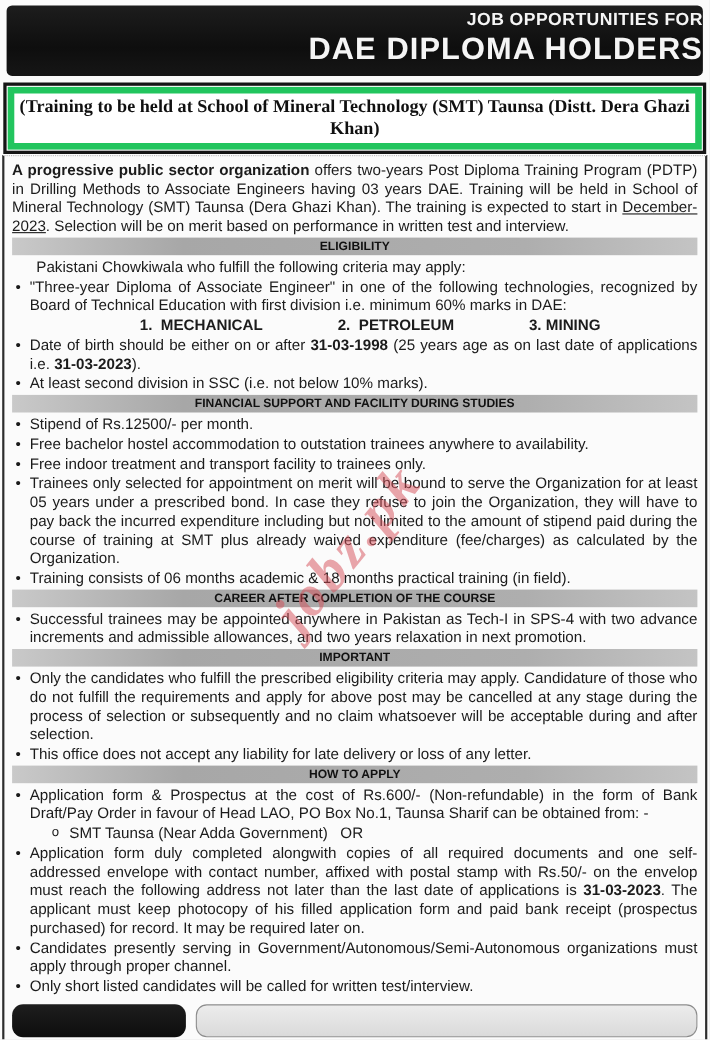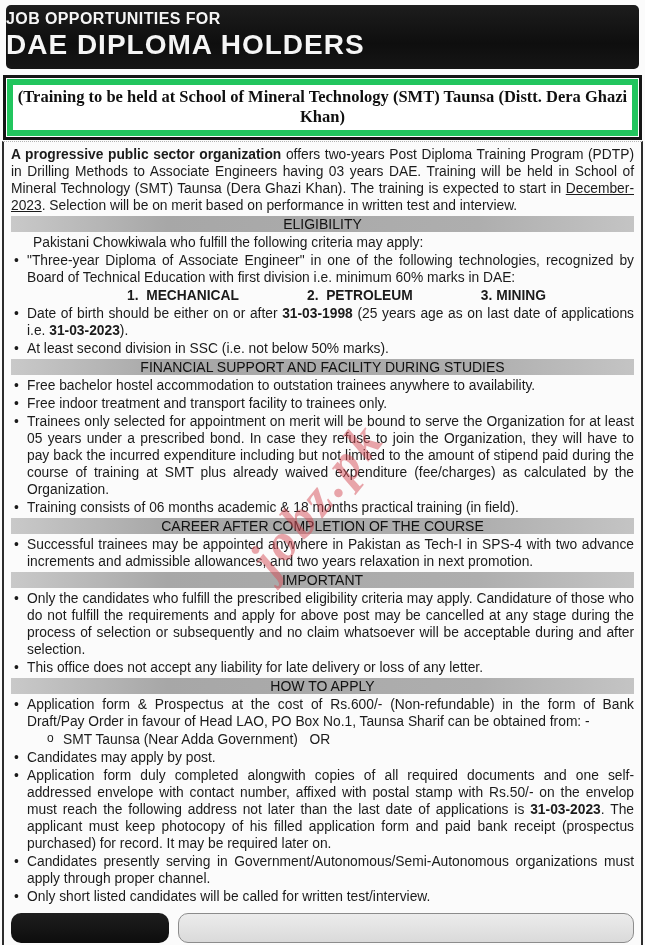--- a/index.html
+++ b/index.html
@@ -9,21 +9,21 @@
   .page {
     position:relative; width:645px; height:945px; background:#fbfbfb;
     display:flex; flex-direction:column; overflow:hidden;
     color:#1b1b1b;
   }
 
   
   .header-box {
     margin:5px 6px 4px 6px; padding:5px 0 8px 0;
     background:linear-gradient(180deg,#1d1d1d,#0e0e0e 60%,#161616);
-    border-radius:5px; text-align:left; color:#f5f5f5;
+    border-radius:5px; text-align:right; color:#f5f5f5;
   }
   .header-line1 { font-size:16px; font-weight:bold; letter-spacing:.4px; }
   .header-line2 { font-size:28px; font-weight:bold; letter-spacing:1px; margin-top:1px; }
 
   
   .training-box { margin:2px 3px 1px 3px; border:3px solid #151515; padding:1px; background:#fff; }
   .training-inner {
     border:6px solid #22c55e; padding:2px 4px 3px 4px; text-align:center;
     font-family:"Liberation Serif", serif; font-weight:bold; font-size:16.5px; color:#101010;
   }
@@ -34,21 +34,21 @@
     border-left:2px solid #2c2c2c; border-right:2px solid #2c2c2c;
     border-top:1px dotted #b5b5b5; border-bottom:7px solid #101010;
     font-size:13.8px; line-height:17px;
   }
 
   p.body-par { text-align:justify; }
   .indent1 { padding-left:22px; }
 
   .bar {
     background:linear-gradient(90deg,#c9c9c9,#a7a7a7 25%,#aeaeae 75%,#c4c4c4);
-    text-align:center; font-weight:normal; font-size:14px; line-height:16px;
+    text-align:center; font-weight:bold; font-size:11px; line-height:16px;
     margin:2px 0; color:#111;
   }
 
   .bullet { position:relative; padding-left:16px; text-align:justify; margin:1px 0; }
   .bullet::before { content:"\2022"; position:absolute; left:3px; top:0; }
   .sub { position:relative; padding-left:52px; text-align:left; white-space:pre-wrap; }
   .sub::before { content:"o"; position:absolute; left:36px; top:-1px; font-size:12px; }
 
   .disc { display:flex; justify-content:space-between; font-weight:bold; padding:0 88px 0 116px; margin:1px 0; }
   .disc span { white-space:pre; }
@@ -97,39 +97,39 @@
 
     <div class="bar">ELIGIBILITY</div>
     <p class="body-par indent1">Pakistani Chowkiwala who fulfill the following criteria may apply:</p>
     <div class="bullet"><span>"Three-year Diploma of Associate Engineer" in one of the following technologies, recognized by Board of Technical Education with first division i.e. minimum 60% marks in DAE:</span></div>
     <div class="disc">
       <span>1.  MECHANICAL</span>
       <span>2.  PETROLEUM</span>
       <span>3. MINING</span>
     </div>
     <div class="bullet"><span>Date of birth should be either on or after </span><span class="ub">31-03-1998</span><span> (25 years age as on last date of applications i.e. </span><span class="ub">31-03-2023</span><span>).</span></div>
-    <div class="bullet"><span>At least second division in SSC (i.e. not below 50% marks).</span></div>
+    <div class="bullet"><span>At least second division in SSC (i.e. not below 10% marks).</span></div>
 
     <div class="bar">FINANCIAL SUPPORT AND FACILITY DURING STUDIES</div>
+    <div class="bullet"><span>Stipend of Rs.12500/- per month.</span></div>
     <div class="bullet"><span>Free bachelor hostel accommodation to outstation trainees anywhere to availability.</span></div>
     <div class="bullet"><span>Free indoor treatment and transport facility to trainees only.</span></div>
     <div class="bullet"><span>Trainees only selected for appointment on merit will be bound to serve the Organization for at least 05 years under a prescribed bond. In case they refuse to join the Organization, they will have to pay back the incurred expenditure including but not limited to the amount of stipend paid during the course of training at SMT plus already waived expenditure (fee/charges) as calculated by the Organization.</span></div>
     <div class="bullet"><span>Training consists of 06 months academic &amp; 18 months practical training (in field).</span></div>
 
     <div class="bar">CAREER AFTER COMPLETION OF THE COURSE</div>
     <div class="bullet"><span>Successful trainees may be appointed anywhere in Pakistan as Tech-I in SPS-4 with two advance increments and admissible allowances, and two years relaxation in next promotion.</span></div>
 
     <div class="bar">IMPORTANT</div>
     <div class="bullet"><span>Only the candidates who fulfill the prescribed eligibility criteria may apply. Candidature of those who do not fulfill the requirements and apply for above post may be cancelled at any stage during the process of selection or subsequently and no claim whatsoever will be acceptable during and after selection.</span></div>
     <div class="bullet"><span>This office does not accept any liability for late delivery or loss of any letter.</span></div>
 
     <div class="bar">HOW TO APPLY</div>
     <div class="bullet"><span>Application form &amp; Prospectus at the cost of Rs.600/- (Non-refundable) in the form of Bank Draft/Pay Order in favour of Head LAO, PO Box No.1, Taunsa Sharif can be obtained from: -</span></div>
     <div class="sub"><span>SMT Taunsa (Near Adda Government)   OR</span></div>
-    <div class="bullet"><span>Candidates may apply by post.</span></div>
     <div class="bullet"><span>Application form duly completed alongwith copies of all required documents and one self-addressed envelope with contact number, affixed with postal stamp with Rs.50/- on the envelop must reach the following address not later than the last date of applications is </span><span class="ub">31-03-2023</span><span>. The applicant must keep photocopy of his filled application form and paid bank receipt (prospectus purchased) for record. It may be required later on.</span></div>
     <div class="bullet"><span>Candidates presently serving in Government/Autonomous/Semi-Autonomous organizations must apply through proper channel.</span></div>
     <div class="bullet"><span>Only short listed candidates will be called for written test/interview.</span></div>
 
     <div class="footer-row">
       <div class="deadline-box">
         
         
         
       </div>

